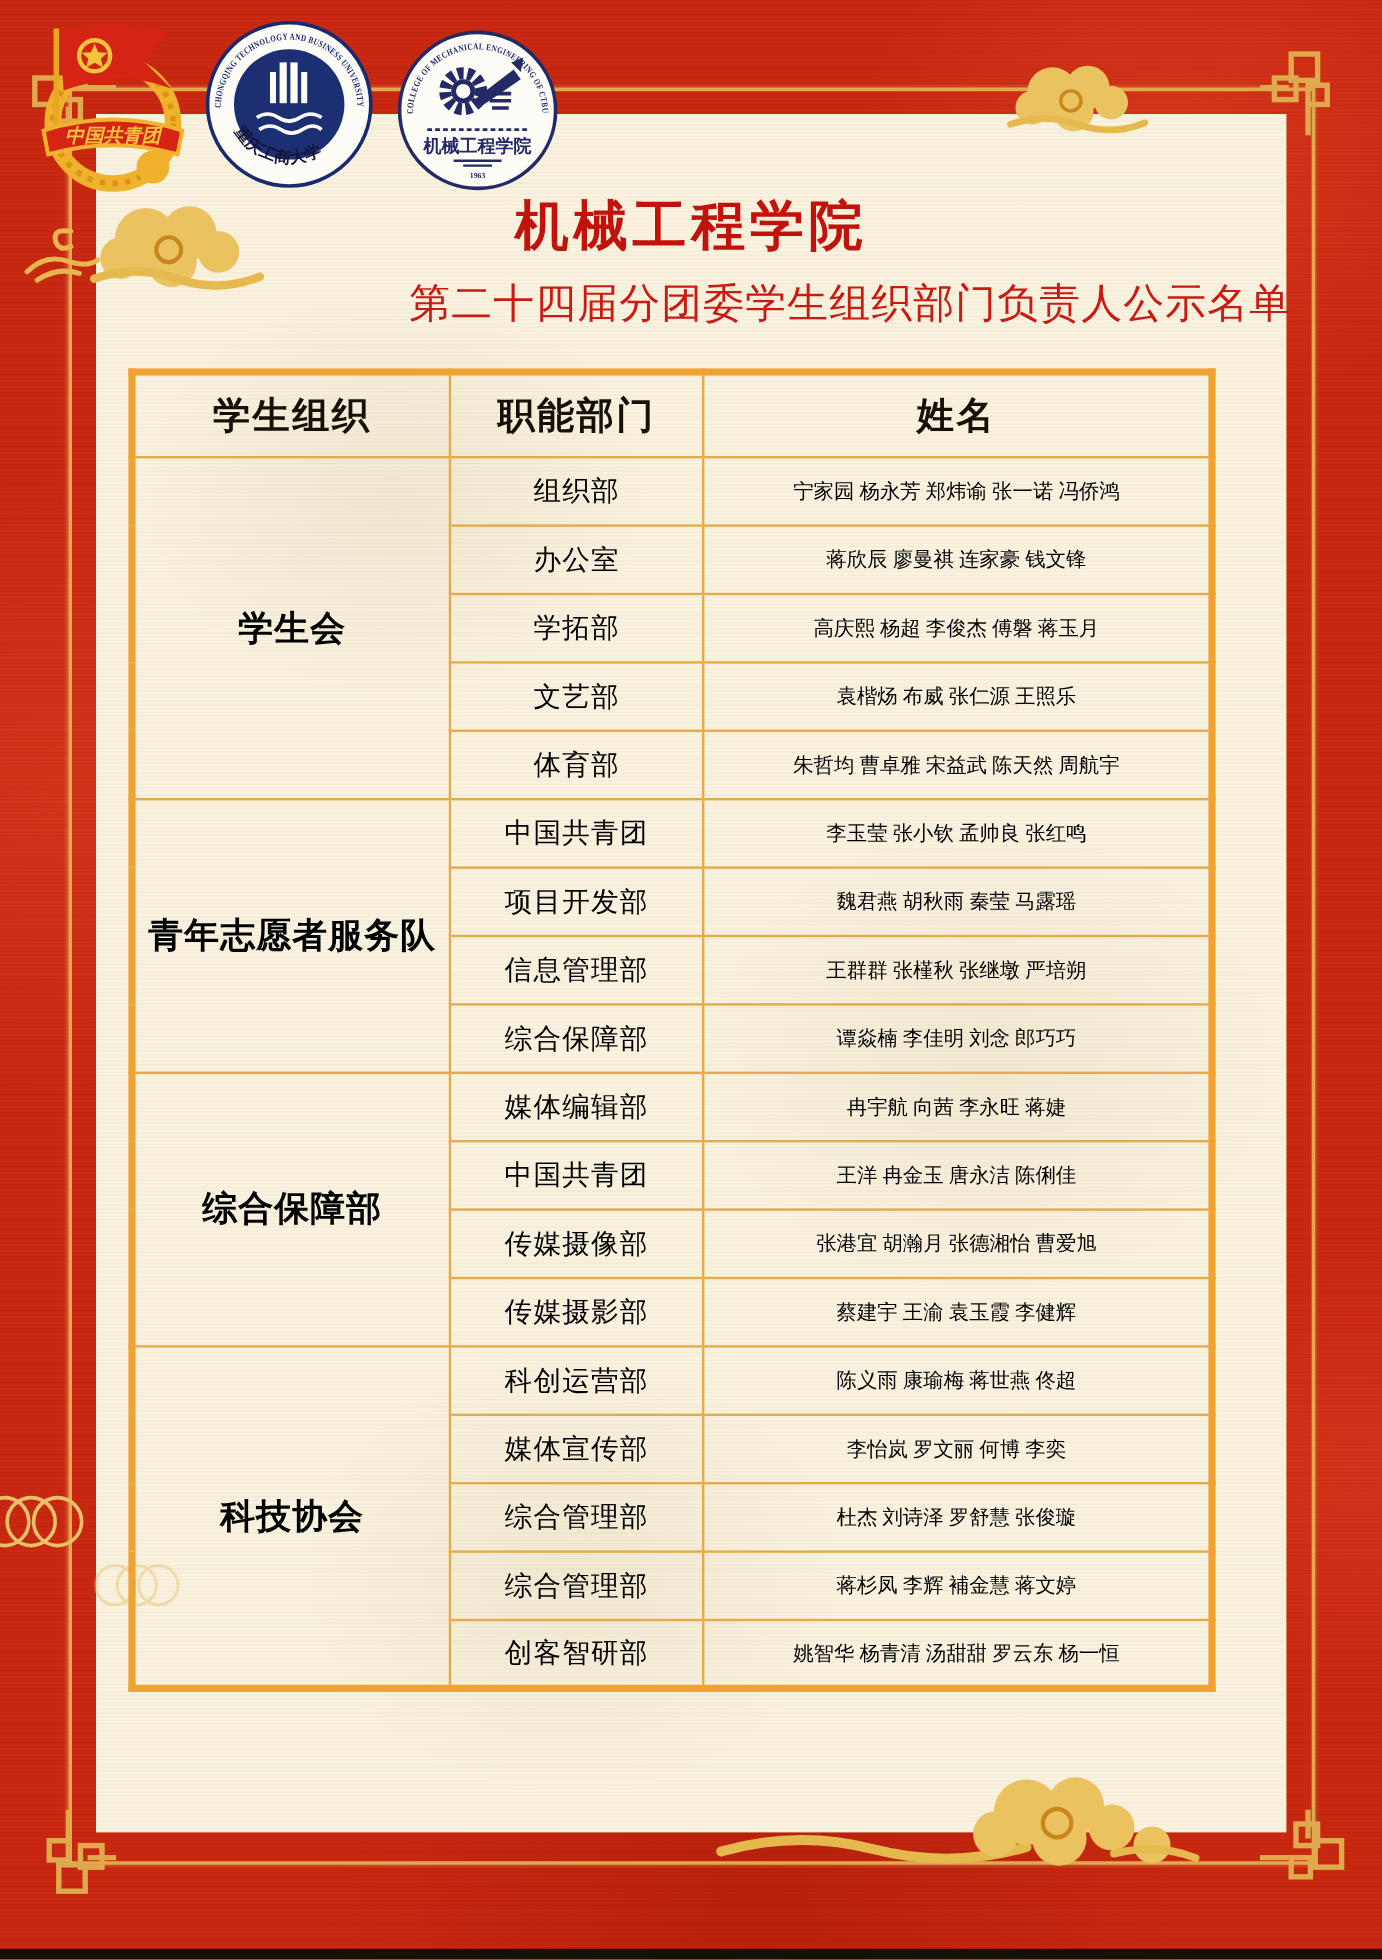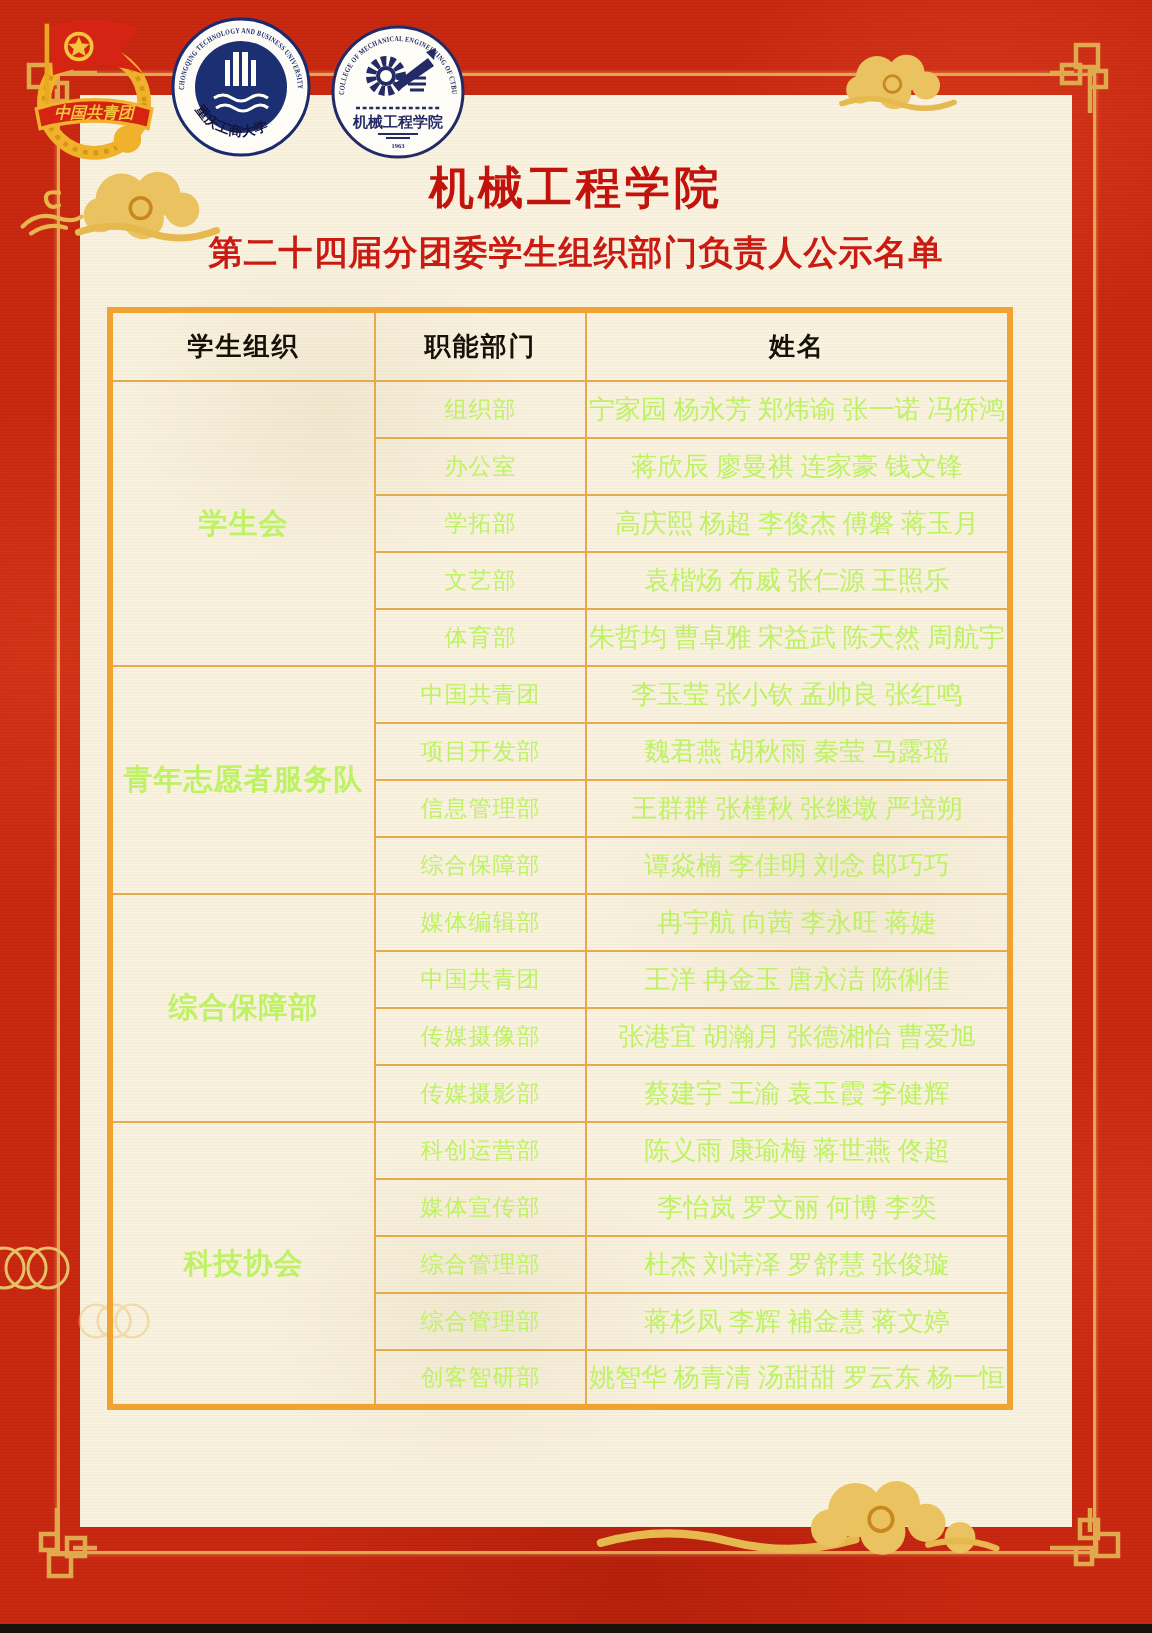--- a/index.html
+++ b/index.html
@@ -37,40 +37,40 @@
   .logo{position:absolute;}
   .logo-univ{left:170px;top:16px;width:142px;height:142px;}
   .logo-college{left:330px;top:24px;width:136px;height:136px;}
 
   .page-title{
     position:absolute;left:76px;top:158px;width:1000px;text-align:center;
     font-family:"Liberation Sans","DejaVu Sans",sans-serif;
     font-weight:900;font-size:45px;letter-spacing:4px;color:#c2120c;
   }
   .page-subtitle{
-    position:absolute;left:76px;top:230px;width:1000px;text-align:center;
+    position:absolute;left:76px;top:230px;width:1000px;text-align:right;
     font-family:"Liberation Sans","DejaVu Sans",sans-serif;
-    font-weight:700;font-size:34px;letter-spacing:1px;color:#c91b12;
+    font-weight:400;font-size:34px;letter-spacing:1px;color:#c91b12;
   }
 
   table.roster{
     position:absolute;left:107px;top:307px;width:900px;
     border-collapse:collapse;table-layout:fixed;
     border:6px solid #f0a232;
   }
   table.roster th, table.roster td{
     border:2px solid #e4ab4c;text-align:center;vertical-align:middle;
-    color:#bef264;padding:0;
+    color:#000000;padding:0;
   }
   table.roster thead tr{height:71px;}
   table.roster tbody tr{height:57px;}
-  table.roster th{font-size:26px;font-weight:700;color:#151008;letter-spacing:2px;}
+  table.roster th{font-size:31px;font-weight:700;color:#151008;letter-spacing:2px;}
   td.org-cell{font-size:29px;letter-spacing:1px;font-weight:bold;}
   td.dept-cell{font-size:23px;letter-spacing:1px;}
-  td.names-cell{font-size:26px;margin-left:10px;}
+  td.names-cell{font-size:17px;margin-left:10px;}
 </style>
 </head>
 <body>
 
 <div class="panel"></div>
 
 <div class="gold-frame"></div>
 
 <div class="fret" style="left:1050px;top:33px;">
   <svg width="80" height="80" viewBox="0 0 80 80" fill="none" stroke="#dfa94e" stroke-width="4.5">

